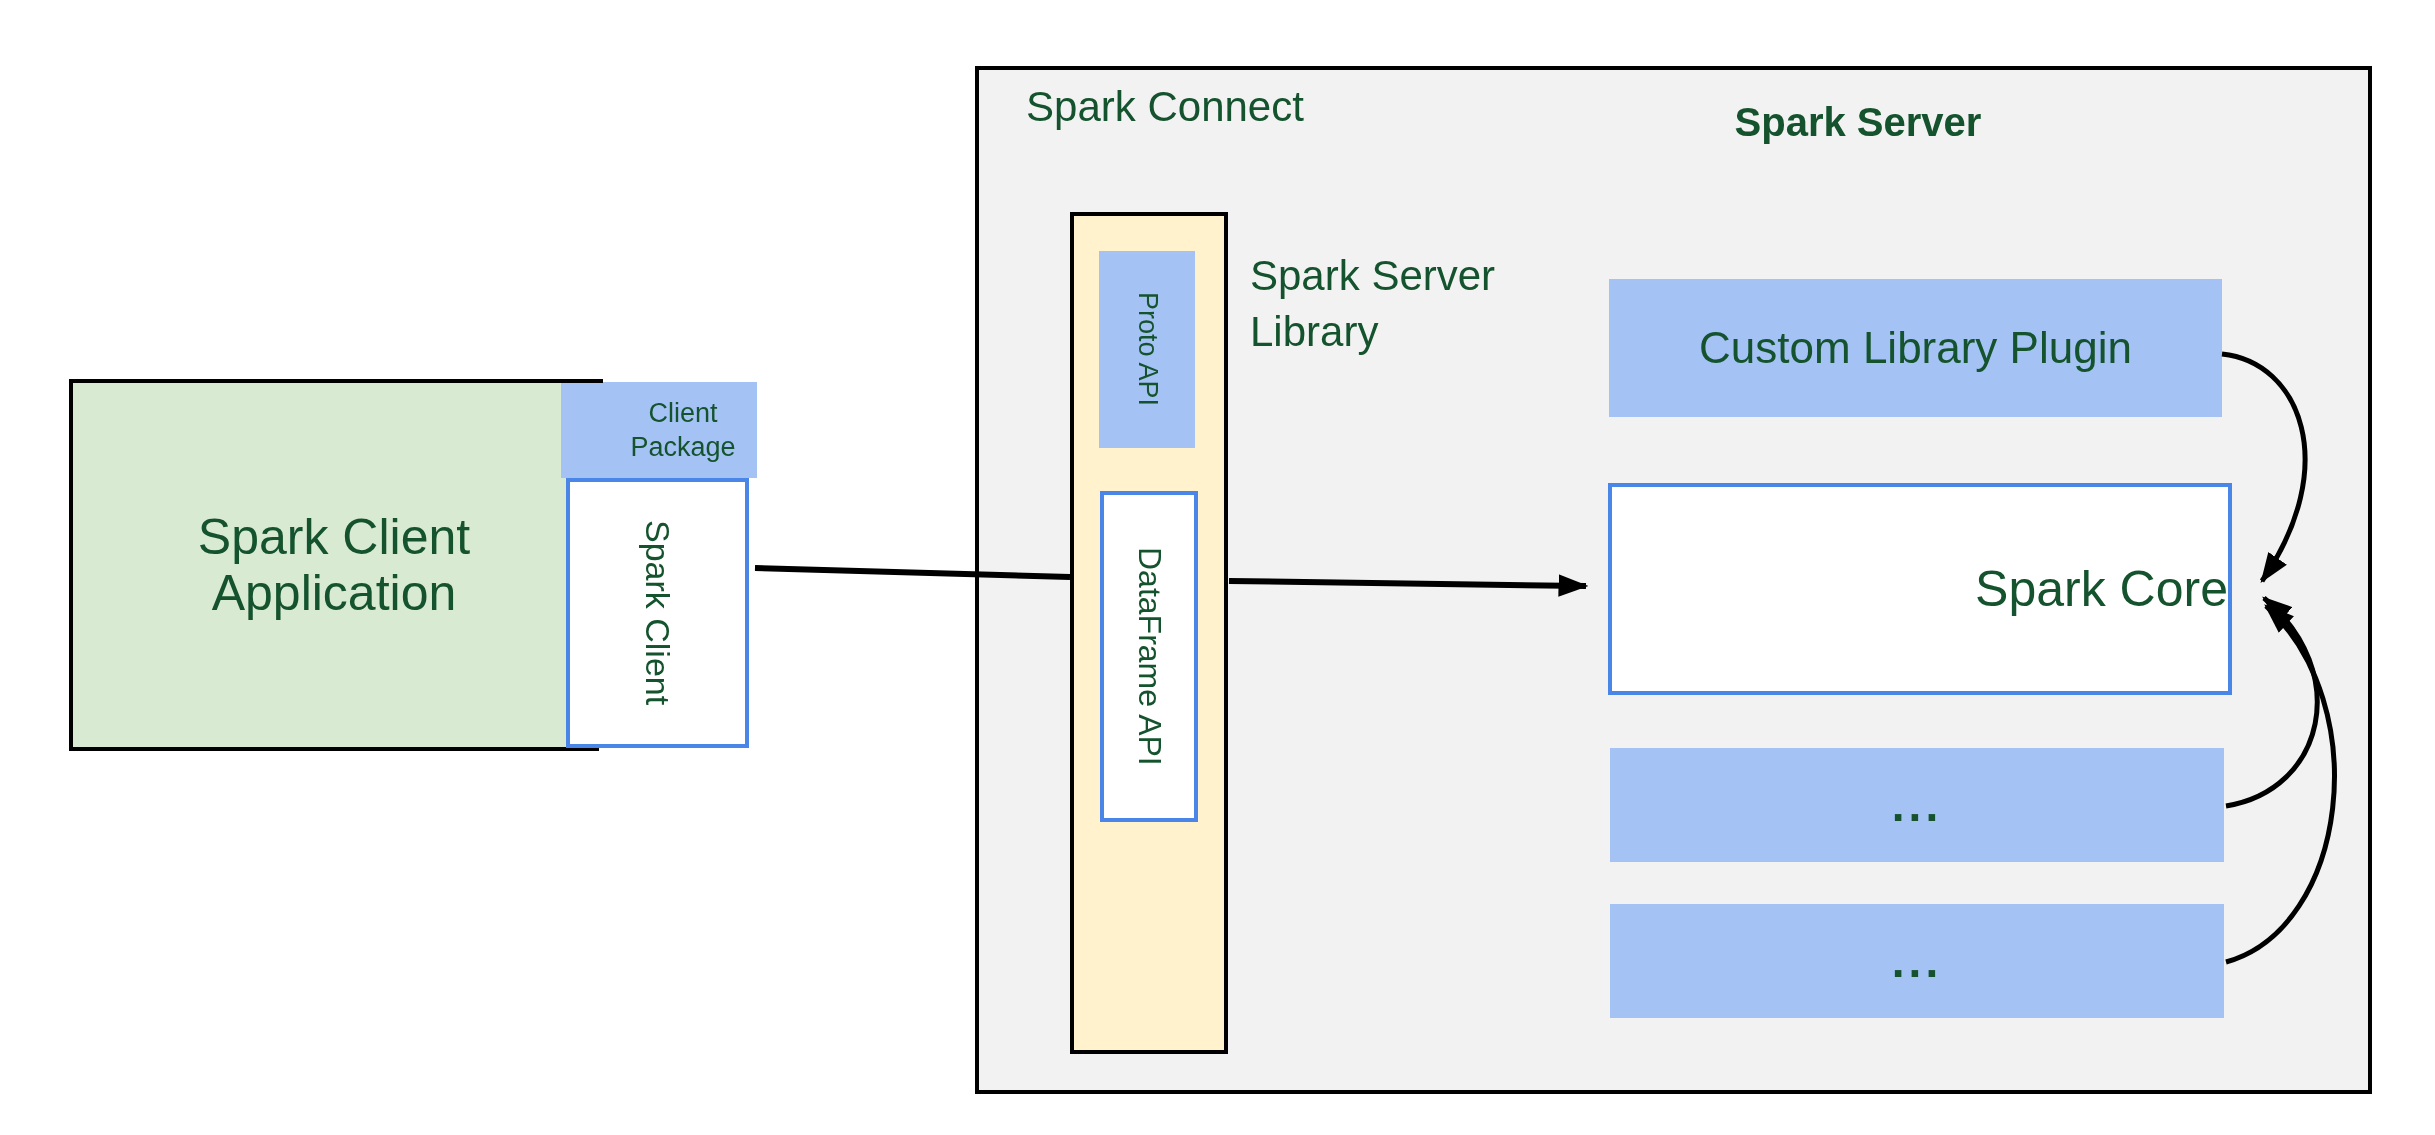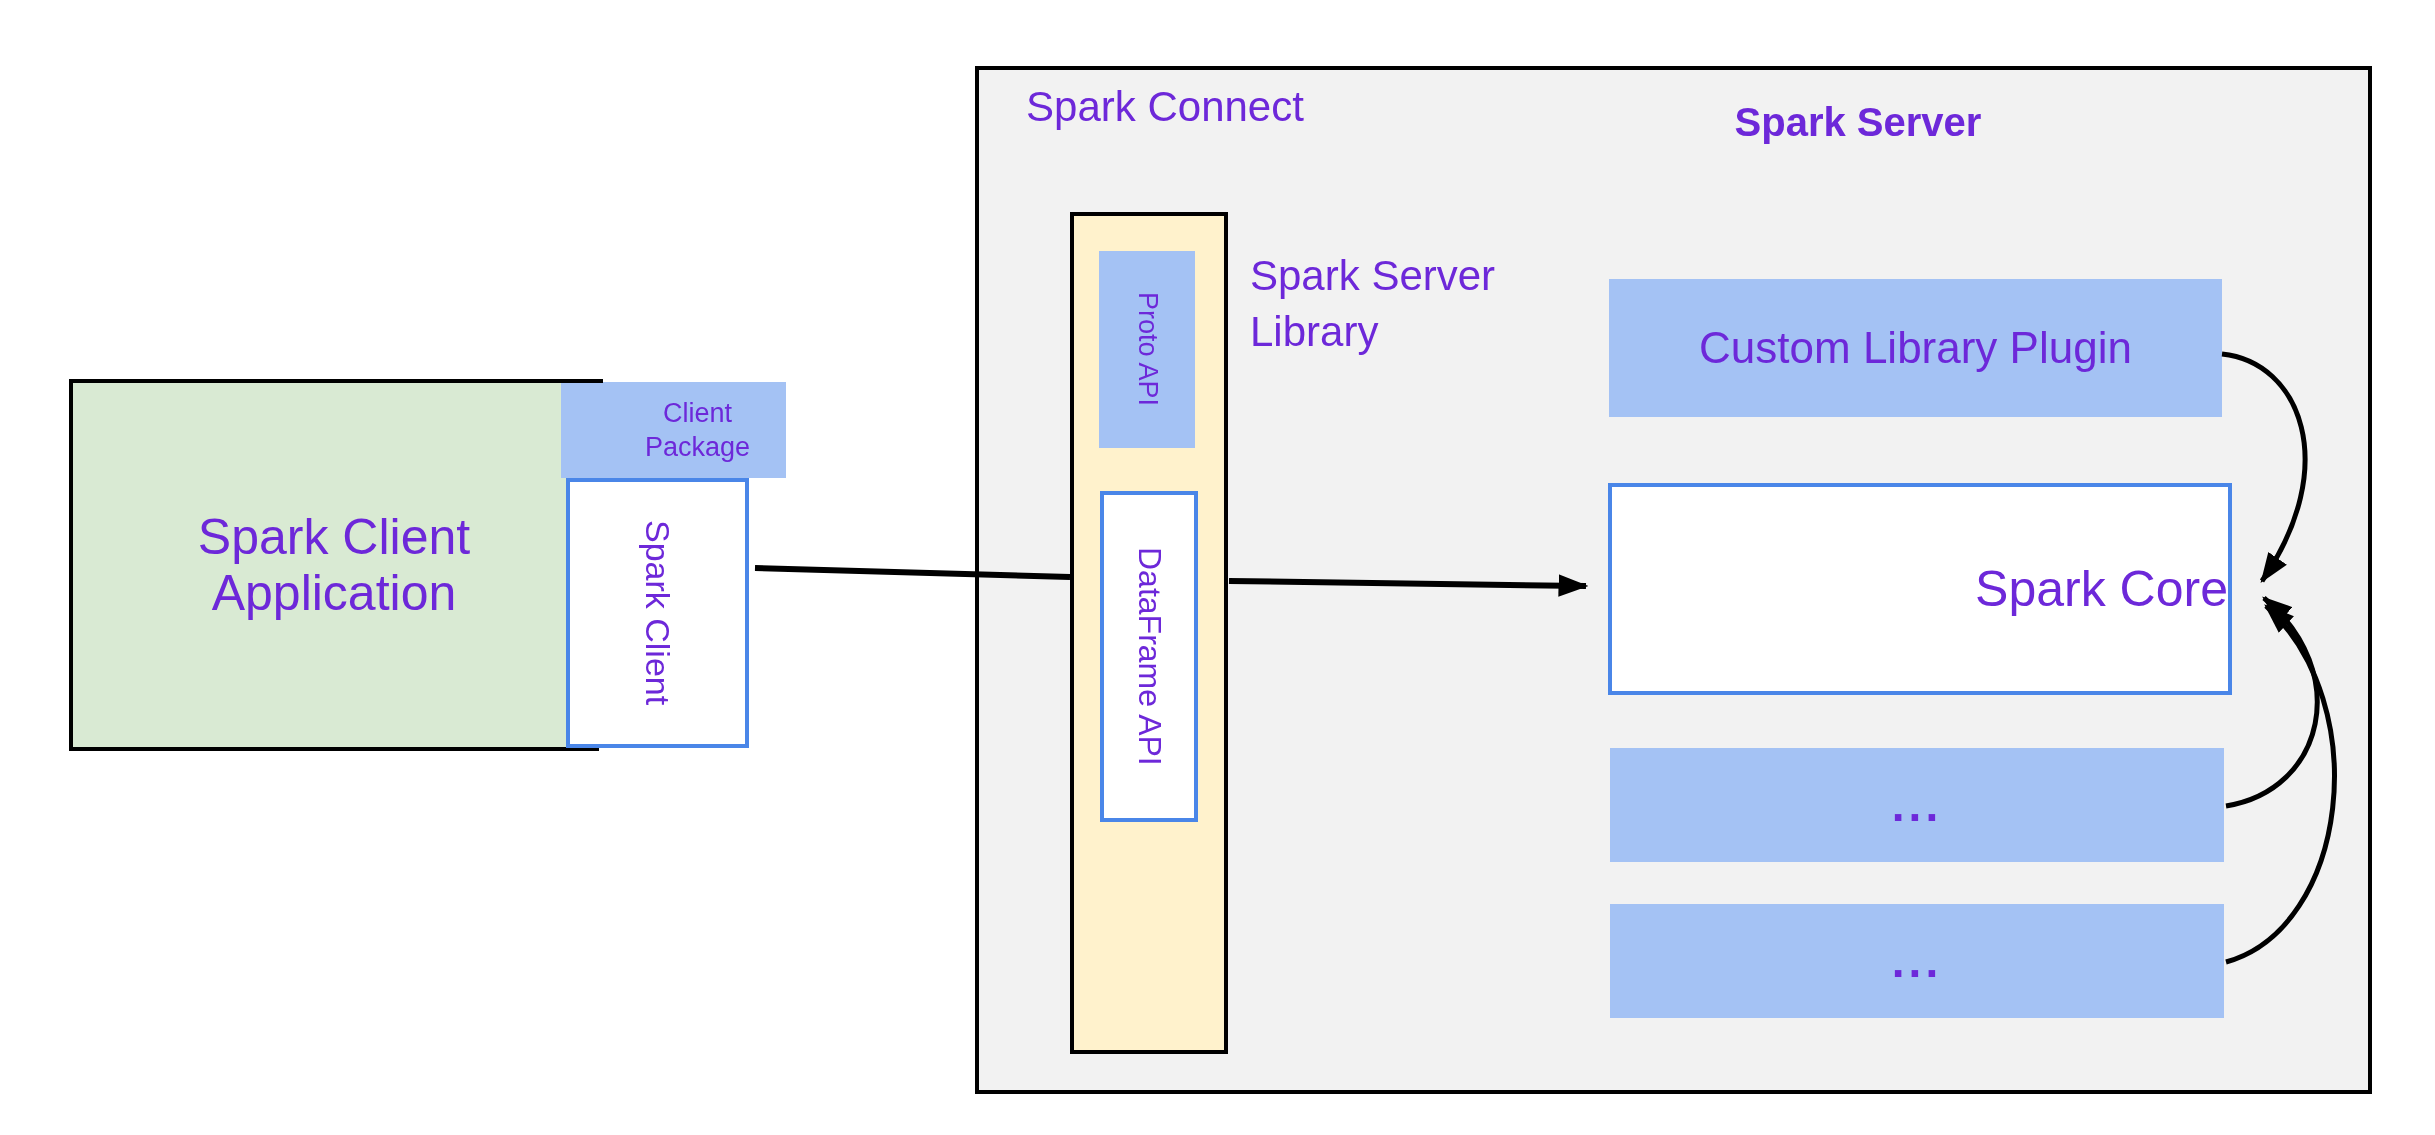--- a/index.html
+++ b/index.html
@@ -6,40 +6,40 @@
     margin: 0;
     padding: 0;
     background: #ffffff;
   }
   #canvas {
     position: relative;
     width: 2435px;
     height: 1135px;
     background: #ffffff;
     font-family: "Liberation Sans", sans-serif;
-    color: #6d28d9;
+    color: #14532d;
     overflow: hidden;
   }
   .abs { position: absolute; box-sizing: border-box; }
 
   
   .green-box {
     left: 69px; top: 379px; width: 530px; height: 372px;
     background: #d9ead3; border: 4px solid #000000; z-index: 1;
     display: flex; align-items: center; justify-content: center;
   }
   .green-box .label {
     font-size: 50px; line-height: 56px; text-align: center;
   }
   .border-patch {
     left: 561px; top: 379px; width: 42px; height: 4px;
     background: #000000; z-index: 5;
   }
   .client-package {
-    left: 561px; top: 382px; width: 225px; height: 96px;
+    left: 561px; top: 382px; width: 196px; height: 96px;
     background: #a4c2f4; z-index: 3;
     display: flex; align-items: center; justify-content: center; padding-left: 48px;
   }
   .client-package .label {
     font-size: 27px; line-height: 34px; text-align: center;
   }
   .spark-client-box {
     left: 566px; top: 478px; width: 183px; height: 270px;
     background: #ffffff; border: 4px solid #4a86e8; z-index: 3;
     display: flex; align-items: center; justify-content: center;

